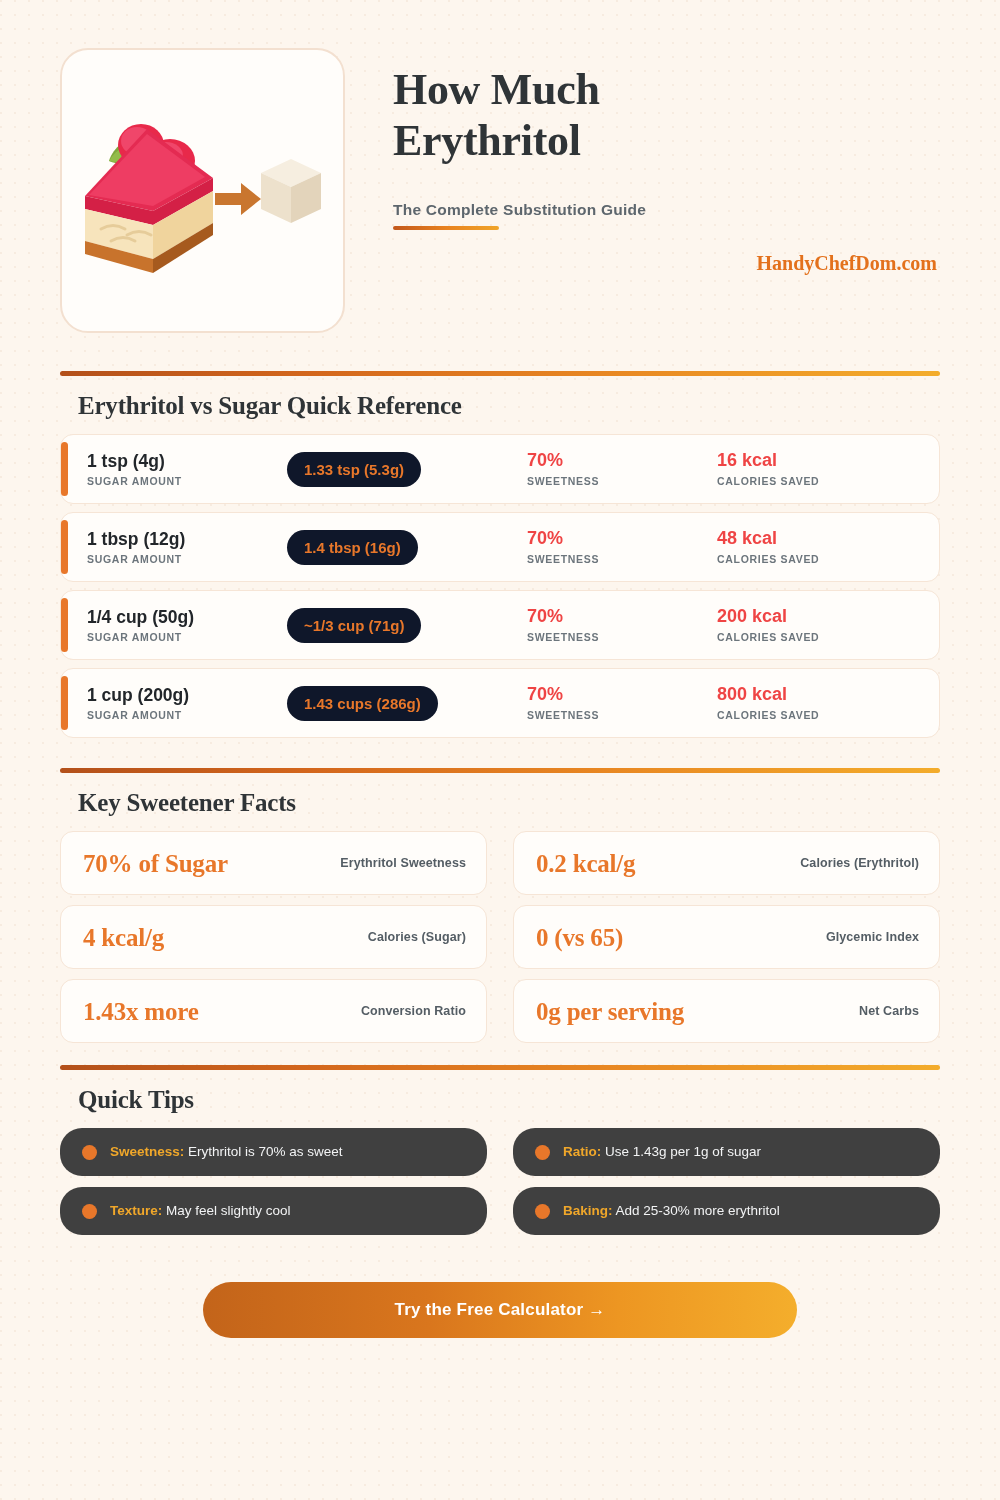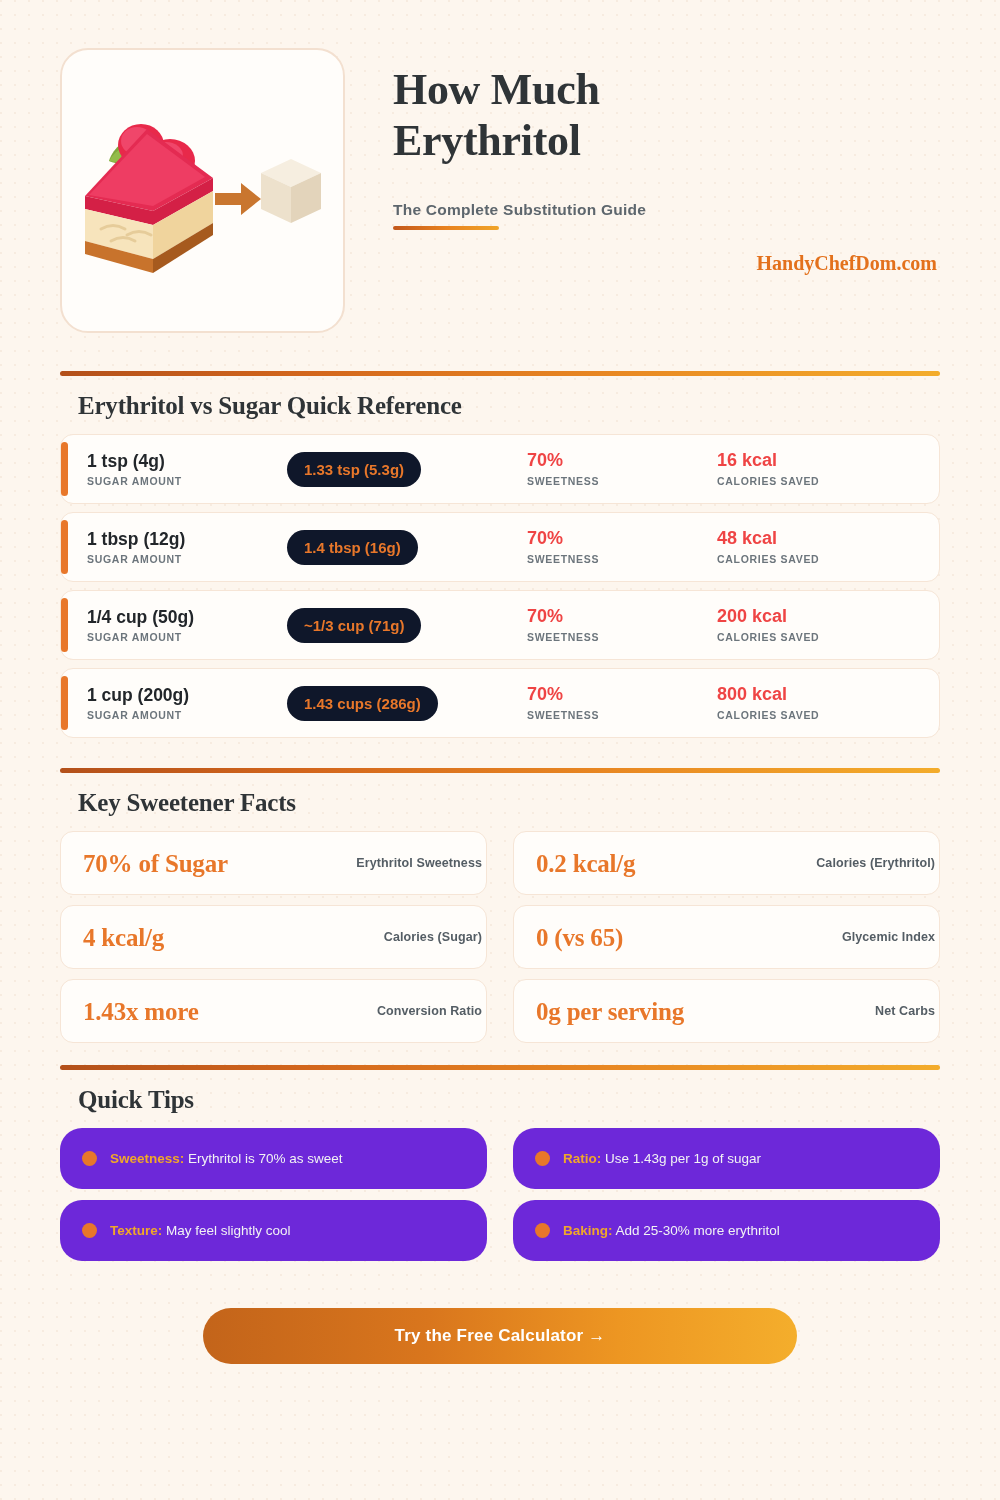--- a/index.html
+++ b/index.html
@@ -101,40 +101,40 @@
   
   .facts-grid {
     display:grid; grid-template-columns:1fr 1fr; gap:10px 26px;
   }
   .fact-card {
     background:#FFFDFA;
     border:1.5px solid #F6E5D6;
     border-radius:13px;
     height:64px;
     display:flex; align-items:center; justify-content:space-between;
-    padding:0 4px 0 22px;
+    padding:0 20px 0 22px;
   }
   .fact-val {
     font-family:"Liberation Serif", serif;
     font-size:25px; font-weight:bold; color:#E8772A;
     line-height:1; letter-spacing:-0.2px;
   }
   .fact-lbl {
     font-size:12.5px; font-weight:bold; color:#545D64;
     letter-spacing:0.1px; text-align:right;
   }
 
   
   .tips-grid {
     display:grid; grid-template-columns:1fr 1fr; gap:11px 26px;
   }
   .tip {
-    background:#6d28d9;
+    background:#404040;
     border-radius:22px;
-    height:61px;
+    height:48px;
     display:flex; align-items:center;
     padding:0 22px;
   }
   .tip-dot {
     width:15px; height:15px; border-radius:50%;
     background:#E8772A; flex:0 0 15px; margin-right:13px;
   }
   .tip-text { font-size:13.5px; color:#F2F3F4; line-height:1; }
   .tip-key { font-weight:bold; color:#F0A72A; }
 

